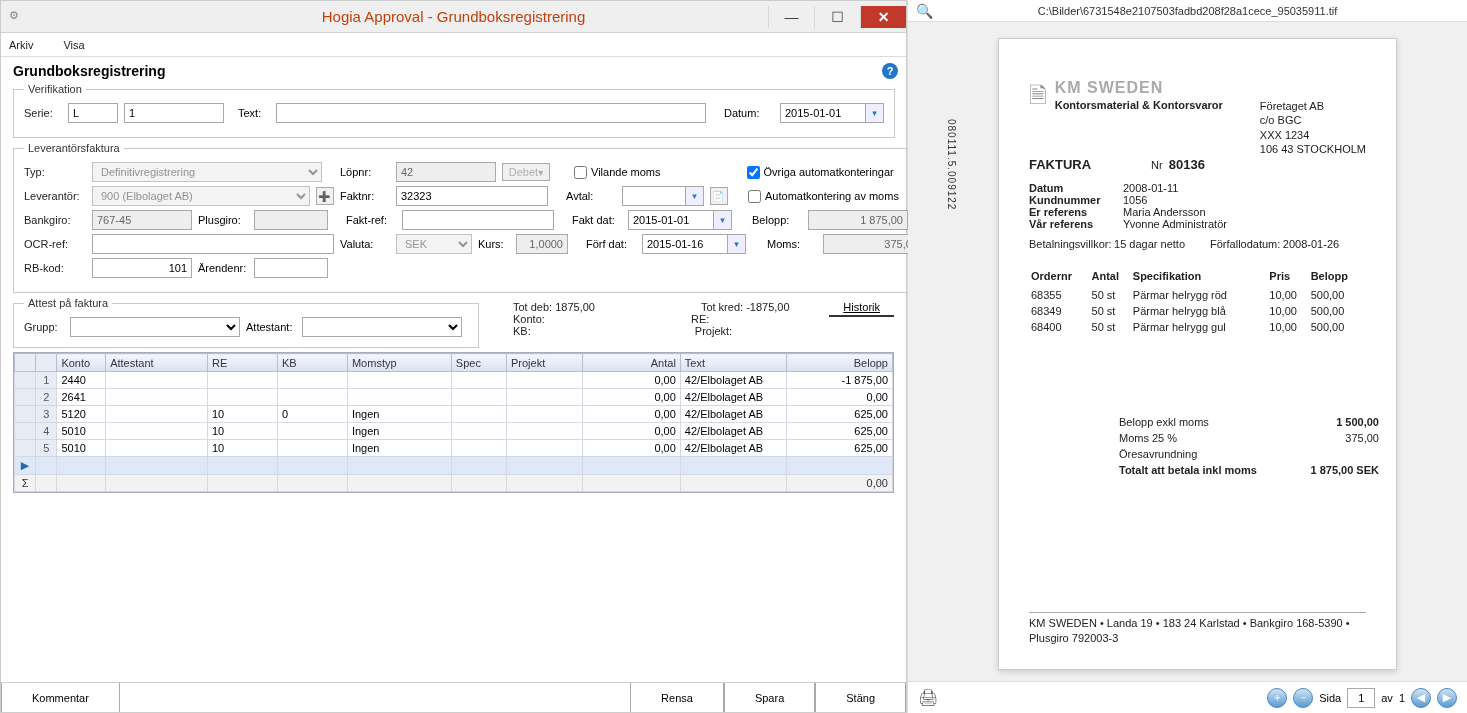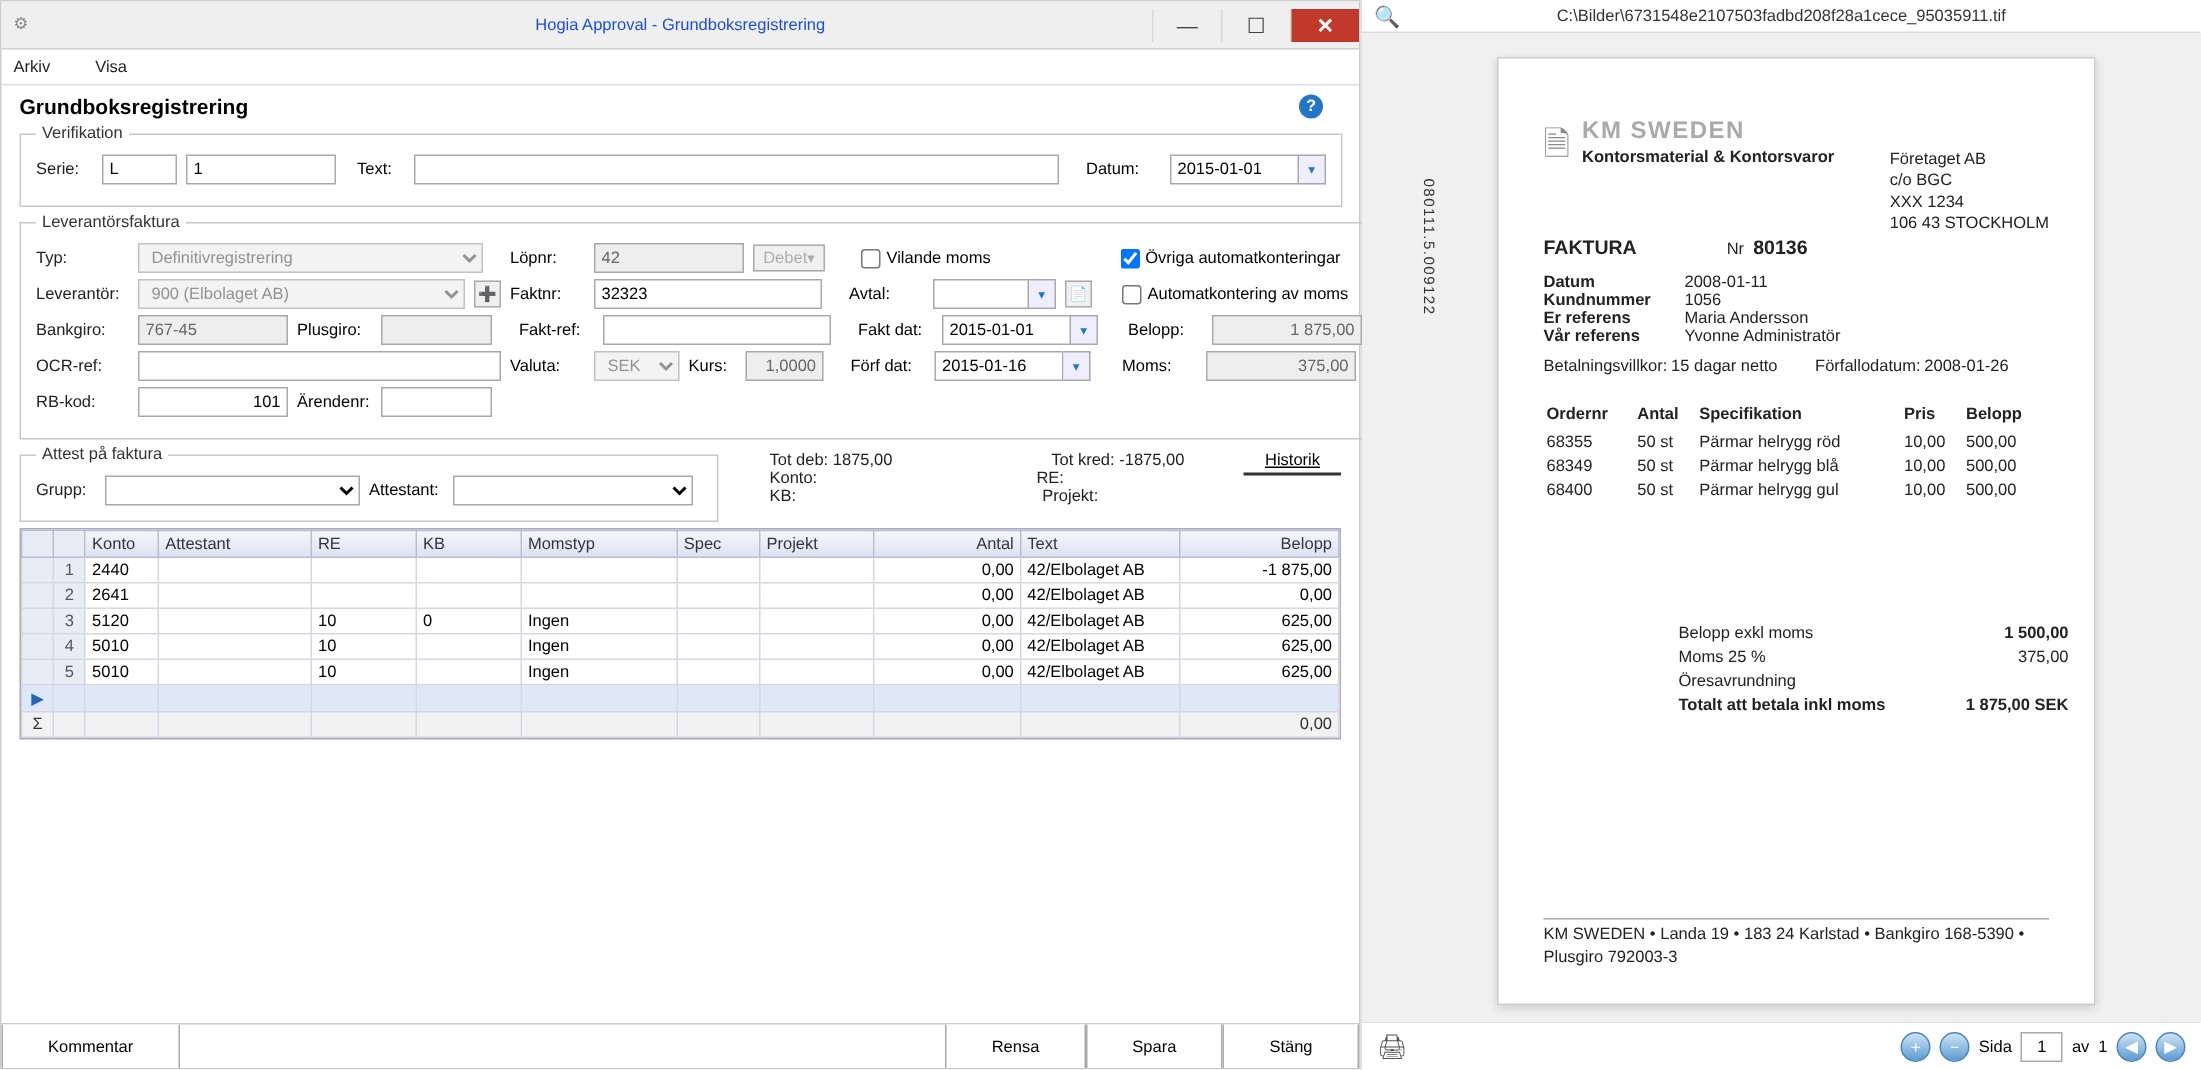--- a/index.html
+++ b/index.html
@@ -3,29 +3,29 @@
 <meta charset="utf-8">
 <style>
   *{box-sizing:border-box;font-family:"Segoe UI",Tahoma,Arial,sans-serif;font-size:11px;margin:0;padding:0}
   body{background:#fff;width:1467px;height:713px;overflow:hidden;position:relative}
   .app{display:flex;height:713px}
   .left{width:907px;height:100%;border:1px solid #ccc;position:relative;background:#fff;display:flex;flex-direction:column}
   .right{width:560px;height:100%;background:#fff;display:flex;flex-direction:column;border-left:1px solid #ddd}
   
   .titlebar{height:32px;background:#efefef;display:flex;align-items:center;position:relative;border-bottom:1px solid #d0d0d0}
   .titlebar .icon{width:16px;height:16px;margin:0 8px;color:#888}
-  .titlebar .title{position:absolute;left:50%;transform:translateX(-50%);font-size:11px;color:#1d4ed8}
+  .titlebar .title{position:absolute;left:50%;transform:translateX(-50%);font-size:15px;color:#c2410c}
   .winbtns{margin-left:auto;display:flex}
   .winbtn{width:46px;height:22px;display:flex;align-items:center;justify-content:center;font-size:14px;color:#444;border-left:1px solid #d8d8d8;background:#efefef}
   .winbtn.close{background:#c0392b;color:#fff;font-weight:bold}
   
   .menubar{height:24px;display:flex;align-items:center;padding:0 8px;border-bottom:1px solid #ddd;gap:30px}
   .menubar span{color:#222}
   
-  .hdr{padding:6px 24px 2px 12px;display:flex;align-items:center;justify-content:space-between}
+  .hdr{padding:6px 8px 2px 12px;display:flex;align-items:center;justify-content:space-between}
   .hdr h1{font-size:14px;font-weight:bold}
   .help{width:16px;height:16px;border-radius:50%;background:#2176c7;color:#fff;display:flex;align-items:center;justify-content:center;font-size:11px;font-weight:bold}
   
   fieldset{border:1px solid #c8c8c8;margin:2px 12px;padding:8px 10px 10px 10px;position:relative}
   legend{padding:0 4px;color:#333;font-size:11px}
   .row{display:flex;align-items:center;gap:6px;margin-bottom:4px}
   .lbl{display:inline-block;min-width:62px;color:#222}
   .lbl2{min-width:50px}
   input[type=text],select{height:20px;border:1px solid #a9a9a9;padding:0 4px;background:#fff}
   input[disabled],select[disabled]{background:#eee;color:#666}
@@ -171,21 +171,21 @@
             <input type="text" value="2015-01-01" style="">
             <span class="dd">▾</span>
           </span>
         <span class="lbl2" style="margin-left:14px">Belopp:</span>
         <input type="text" disabled="" class="med" style="text-align: right;" value="1 875,00">
       </div>
       <div class="row">
         <span class="lbl">OCR-ref:</span>
         <input type="text" class="long" style="width: 242px;" value="">
         <span class="lbl2" style="margin-left:0px">Valuta:</span>
-        <select disabled="" style="width:57px"><option>SEK</option></select>
+        <select disabled="" style="width:76px"><option>SEK</option></select>
         <span class="lbl2" style="min-width:32px">Kurs:</span>
         <input type="text" disabled="" style="width: 52px; text-align: right;" value="1,0000">
         <span class="lbl2" style="margin-left:12px">Förf dat:</span>
         <span class="dateinput">
             <input type="text" value="2015-01-16" style="">
             <span class="dd">▾</span>
           </span>
         <span class="lbl2" style="margin-left:15px">Moms:</span>
         <input type="text" disabled="" class="med" style="text-align: right;" value="375,00">
       </div>

